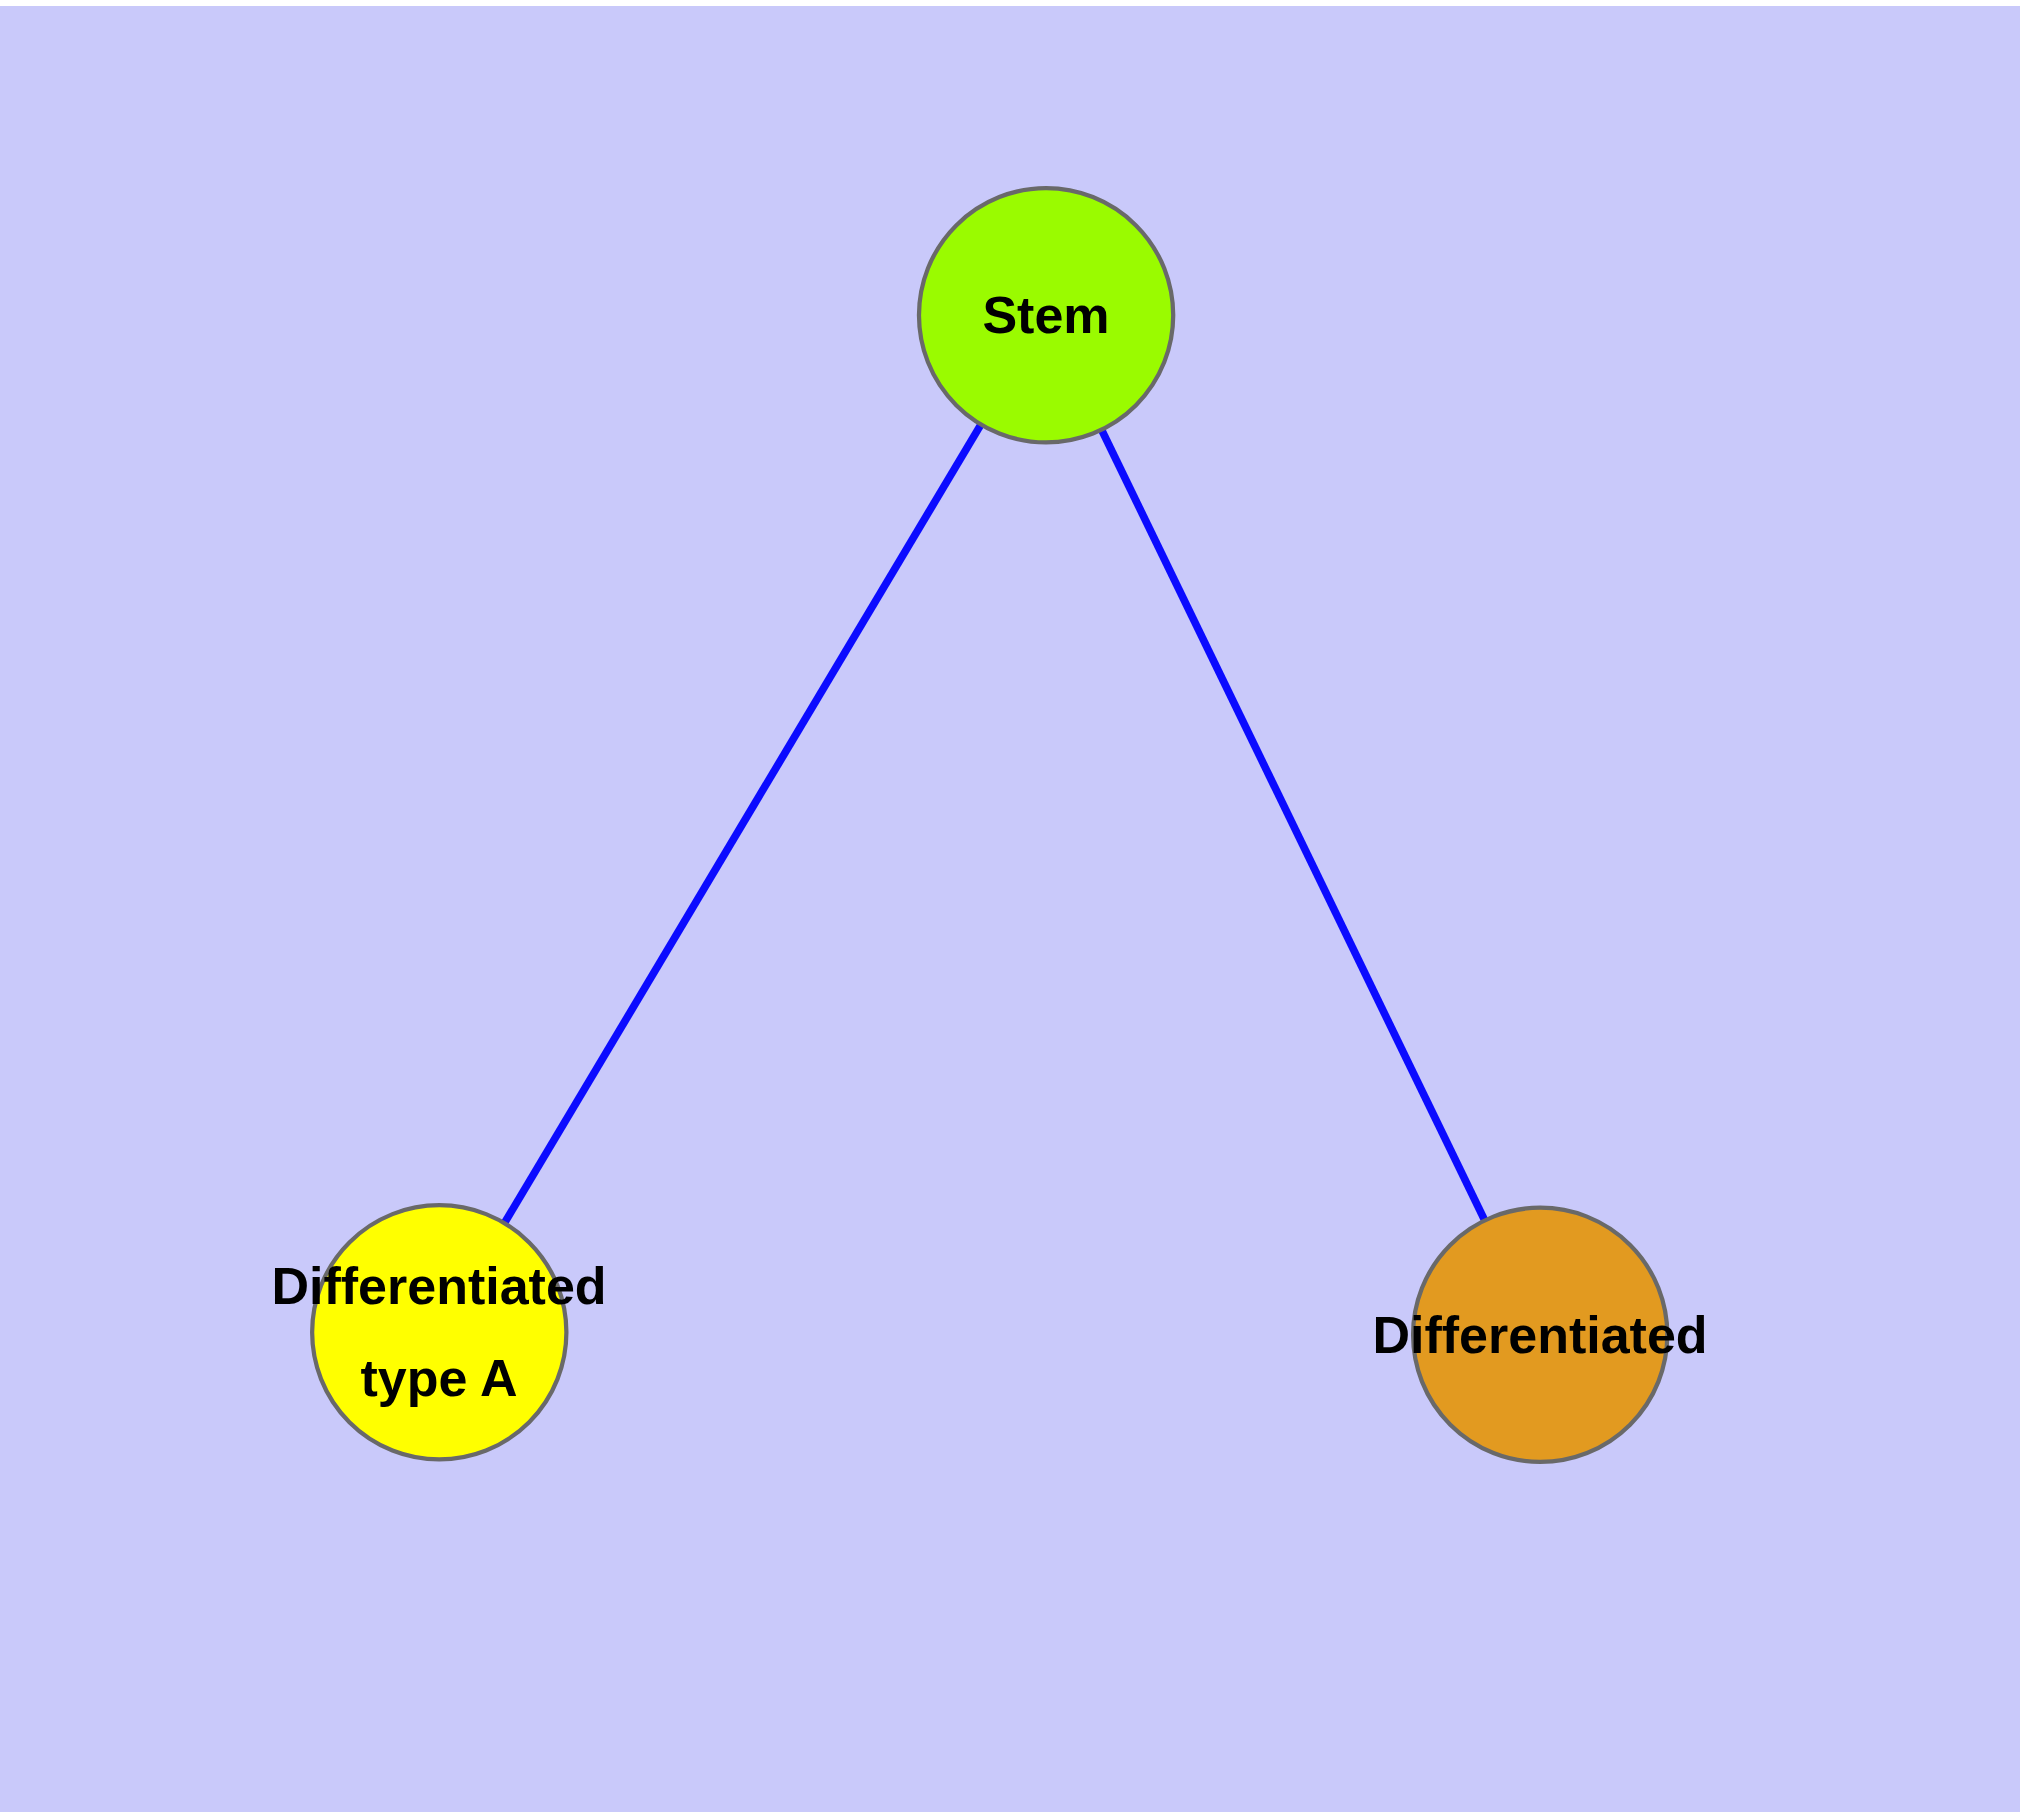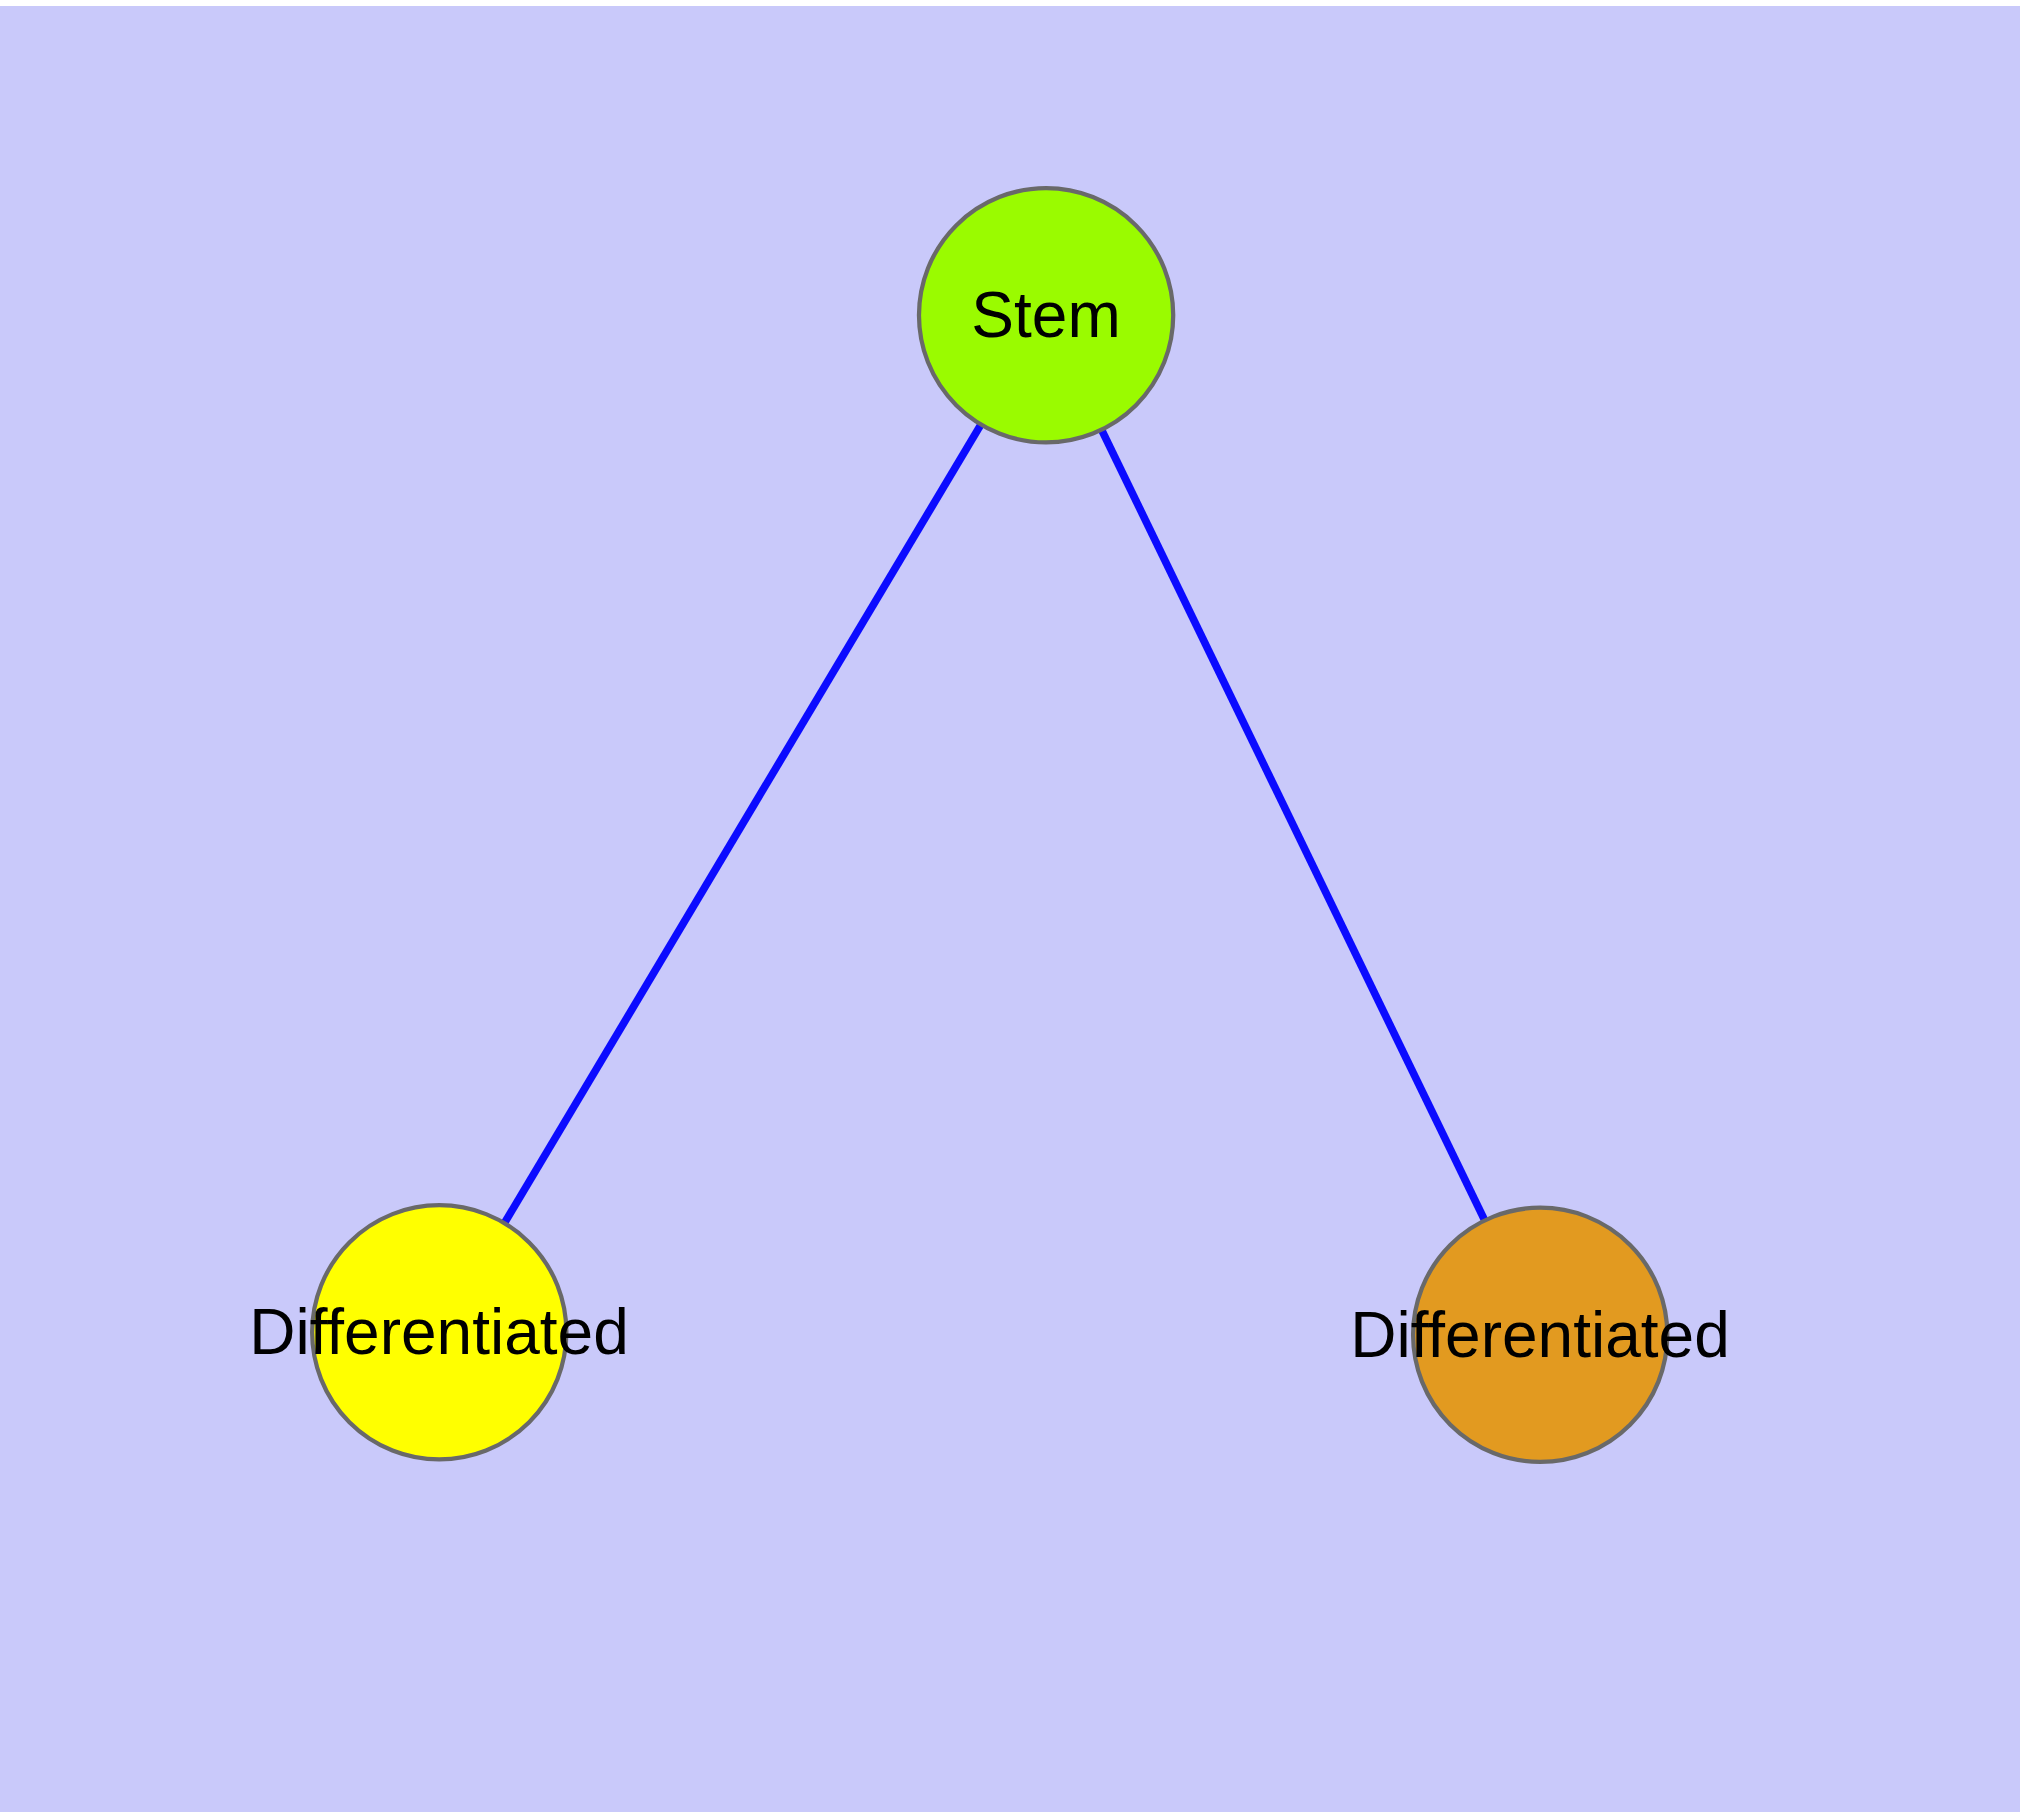--- a/index.html
+++ b/index.html
@@ -28,22 +28,22 @@
     top: 0;
     width: 2021px;
     height: 1812px;
     display: block;
   }
   .node-label {
     position: absolute;
     transform: translate(-50%, -50%);
     text-align: center;
     white-space: nowrap;
-    font-weight: normal;
-    font-size: 64px;
+    font-weight: bold;
+    font-size: 52px;
     line-height: 92px;
     letter-spacing: 0px;
   }
 </style>
 </head>
 <body>
 
 <div class="canvas" style="background: rgb(255, 255, 255);">
 
   <div class="panel" style="background: rgb(201, 201, 250);"></div>
@@ -55,20 +55,21 @@
     <circle class="node-circle" cx="518" cy="1572" r="150" fill="#FFFF00" stroke="#696969" stroke-width="5"></circle>
     <circle class="node-circle" cx="1817" cy="1575" r="150" fill="#E29A20" stroke="#696969" stroke-width="5"></circle>
   </svg>
 
   <div class="node-label" style="left: 1046px; top: 315px; color: rgb(0, 0, 0);">
     <div>Stem</div>
   </div>
 
   <div class="node-label" style="left: 439px; top: 1332px; color: rgb(0, 0, 0);">
     <div>Differentiated</div>
+    <div>type A</div>
   </div>
 
   <div class="node-label" style="left: 1540px; top: 1335px; color: rgb(0, 0, 0);">
     <div>Differentiated</div>
   </div>
 
 </div>
 
 
 </body></html>

